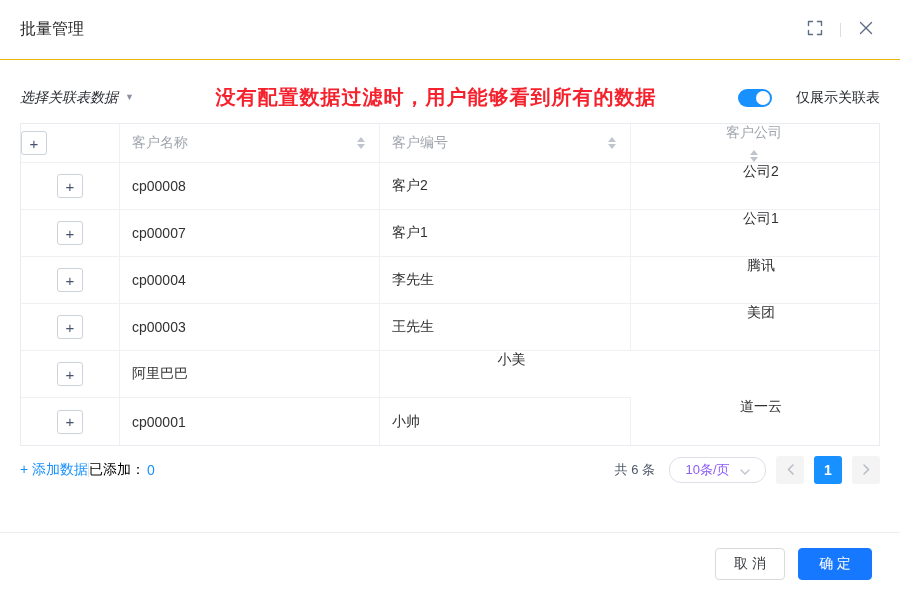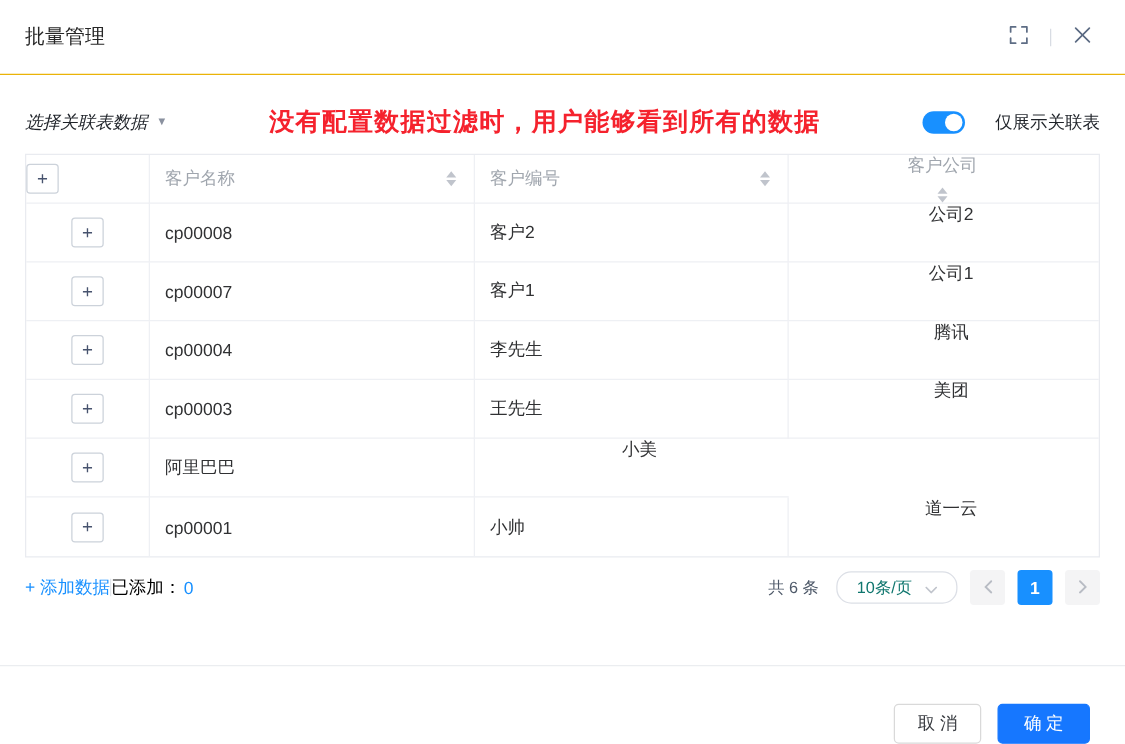--- a/index.html
+++ b/index.html
@@ -75,32 +75,32 @@
   .lf-left { display:flex; align-items:center; gap:0; }
   .add-link { background:none; border:none; color:#1890ff; font-size:14px; cursor:pointer; font-family:inherit; }
   .lf-sep { width:1px; height:14px; background:#e1e5ea; }
   .added-label { font-size:14px; color:#000000; }
   .added-count { font-size:14px; color:#1890ff; margin-left:2px; }
   .lf-right { display:flex; align-items:center; gap:10px; }
   .total { font-size:13px; color:#4e5969; margin-right:4px; }
   .page-size {
     width:97px; height:26px; border:1px solid #dcdfe6; border-radius:12px; background:#fff;
     display:flex; align-items:center; justify-content:center; gap:10px;
-    font-size:13px; color:#0f766e; cursor:pointer; font-family:inherit;
+    font-size:13px; color:#8b5cf6; cursor:pointer; font-family:inherit;
   }
   .pg-btn {
     width:28px; height:28px; border:none; border-radius:3px; background:#f4f4f5;
     color:#b8bcc4; display:flex; align-items:center; justify-content:center; cursor:pointer;
   }
   .pg-btn.active { background:#1890ff; color:#fff; font-size:14px; font-weight:600; }
 
   
   .bottom-bar {
     position:absolute; left:0; right:0; bottom:0; height:63px;
-    border-top:1px solid #ebedf0; display:flex; align-items:flex-end;
+    border-top:1px solid #ebedf0; display:flex; align-items:center;
     justify-content:flex-end; padding-right:28px; gap:13px; background:#fff;
   }
   .btn {
     height:32px; border-radius:4px; font-size:14px; cursor:pointer;
     padding:0 18px; font-family:inherit;
   }
   .btn-cancel { background:#fff; border:1px solid #d9d9d9; color:#383b40; min-width:67px; }
   .btn-confirm { background:#1677ff; border:1px solid #1677ff; color:#fff; min-width:74px;font-family:Liberation Serif, serif; }
 </style>
 </head>

